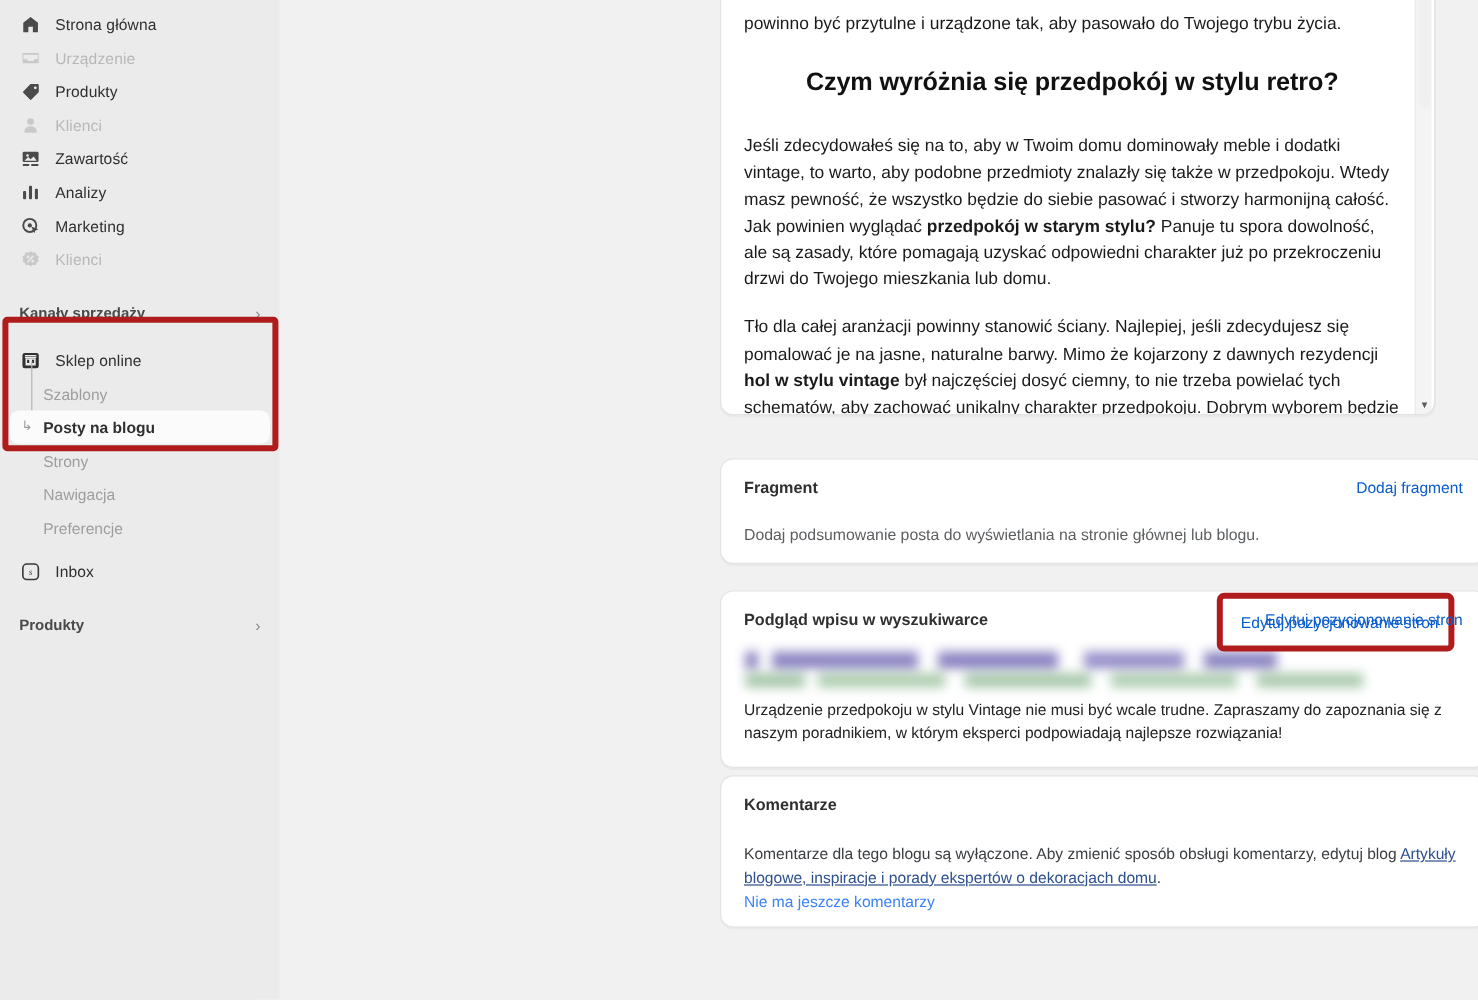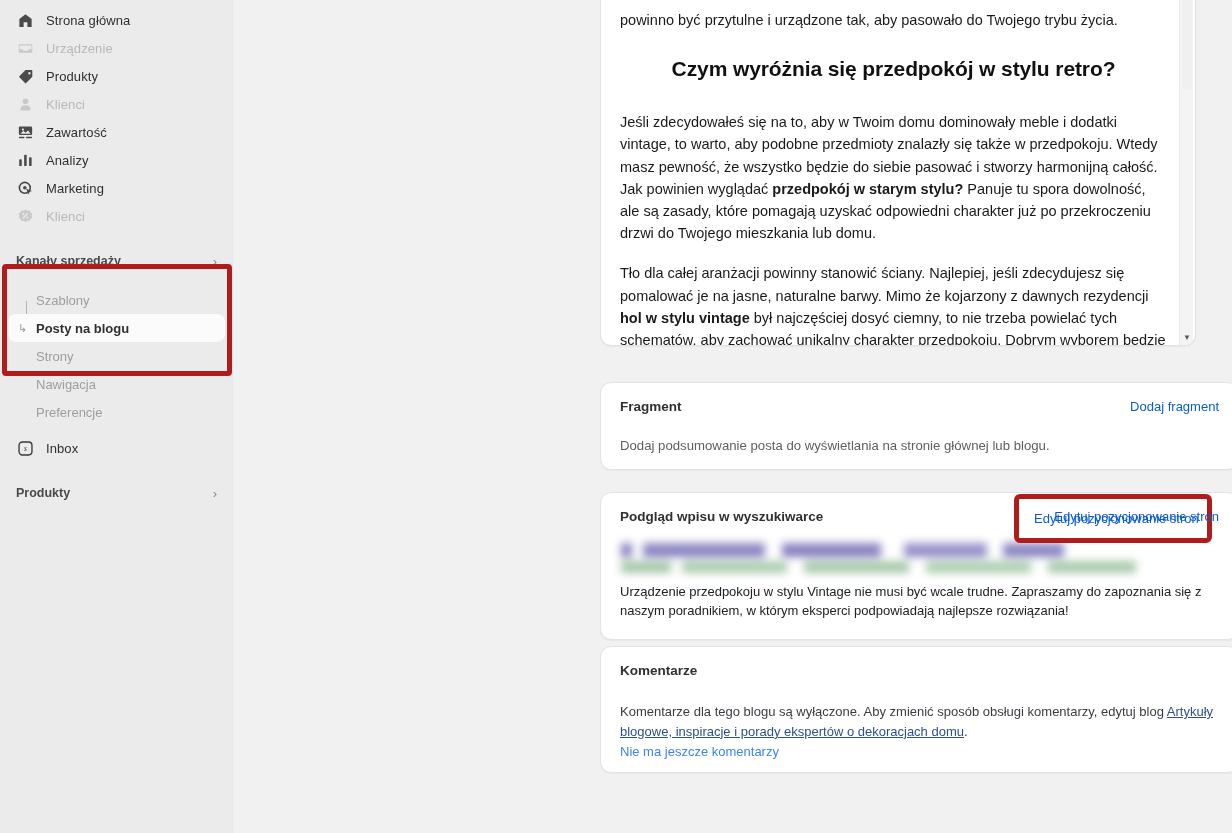--- a/index.html
+++ b/index.html
@@ -281,20 +281,31 @@
       </svg>
     </span>
     <span class="nav-label">Klienci</span>
   </div>
 
   <div class="sec-header">
     <span class="sec-title">Kanały sprzedaży</span>
     <span class="chev">›</span>
   </div>
 
+  <div class="nav-item" style="margin-top:2px;">
+    <span class="nav-icon">
+      <svg width="17" height="17" viewBox="0 0 20 20">
+        <rect x="2" y="2.6" width="16" height="15" rx="2.4" fill="#303030"></rect>
+        <path d="M4.4 6.2h11.2v1.2H4.4z" fill="#ebebeb"></path>
+        <path d="M5 7.8v7h10v-7zm1.6 1.4h2v3.2h-2zm4.8 0h2v3.2h-2z" fill="#ebebeb"></path>
+        <path d="M4.4 4.6h11.2v1.1H4.4z" fill="#ebebeb"></path>
+      </svg>
+    </span>
+    <span class="nav-label">Sklep online</span>
+  </div>
 
   <div class="tree-line"></div>
 
   <div class="sub-item">
     <span class="sub-label">Szablony</span>
   </div>
 
   <div class="sub-item active">
     <span class="sub-arrow">↳</span>
     <span class="sub-label">Posty na blogu</span>

